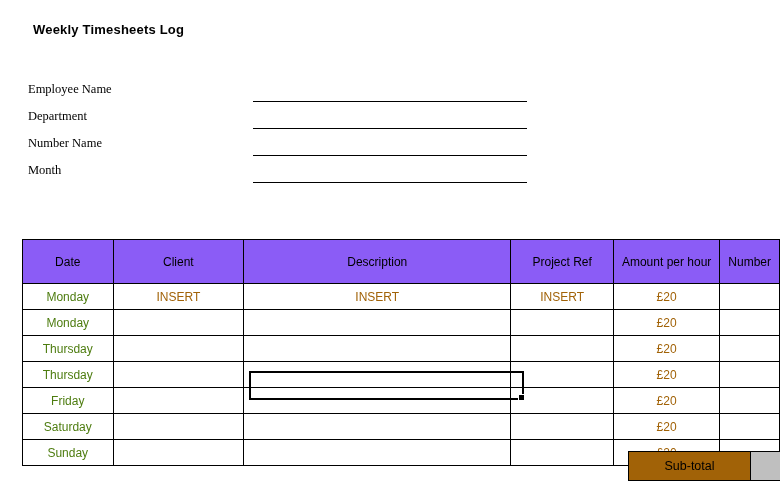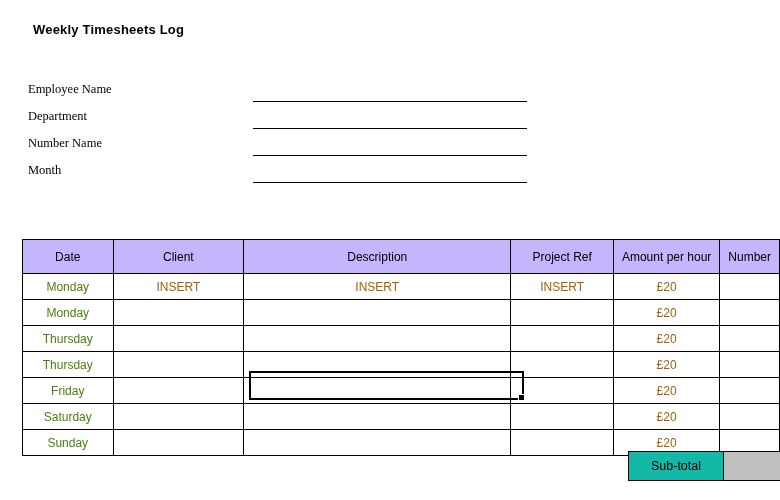--- a/index.html
+++ b/index.html
@@ -71,24 +71,24 @@
     height: 26px;
     padding: 0 3px;
     text-align: center;
     vertical-align: middle;
     font-weight: normal;
     overflow: hidden;
     white-space: nowrap;
     box-sizing: border-box;
   }
   #timesheet-table thead th {
-    background: #c4b5fd;
+    background: #8b5cf6;
     color: #000000;
     font-size: 12px;
-    height: 34px;
+    height: 44px;
   }
   .col-date    { width: 92px; }
   .col-client  { width: 134px; }
   .col-desc    { width: 276px; }
   .col-proj    { width: 104px; }
   .col-amt     { width: 107px; }
   .col-num     { width: 60px; }
 
   .cell-value {
     color: #a16207;
@@ -122,23 +122,23 @@
 
   
   #subtotal-row {
     position: absolute;
     left: 628px;
     top: 451px;
     height: 30px;
     display: flex;
   }
   .subtotal-label {
-    width: 96px;
+    width: 123px;
     height: 30px;
-    background: #14b8a6;
+    background: #a16207;
     border: 1px solid #000000;
     box-sizing: border-box;
     display: flex;
     align-items: center;
     justify-content: center;
     font-size: 12.5px;
   }
   .subtotal-value {
     width: 60px;
     height: 30px;

